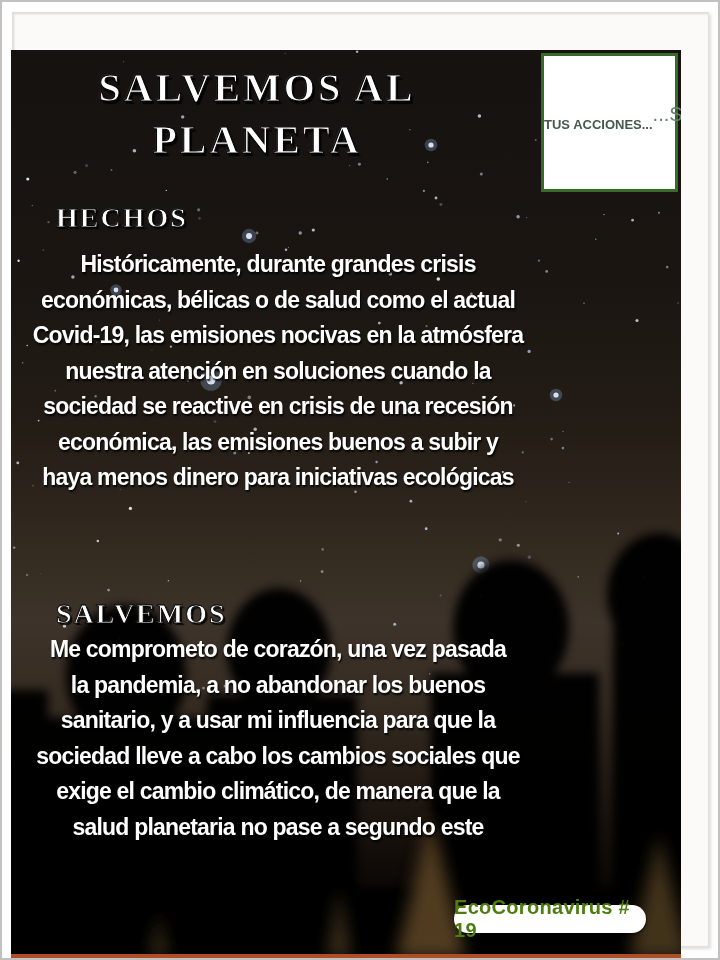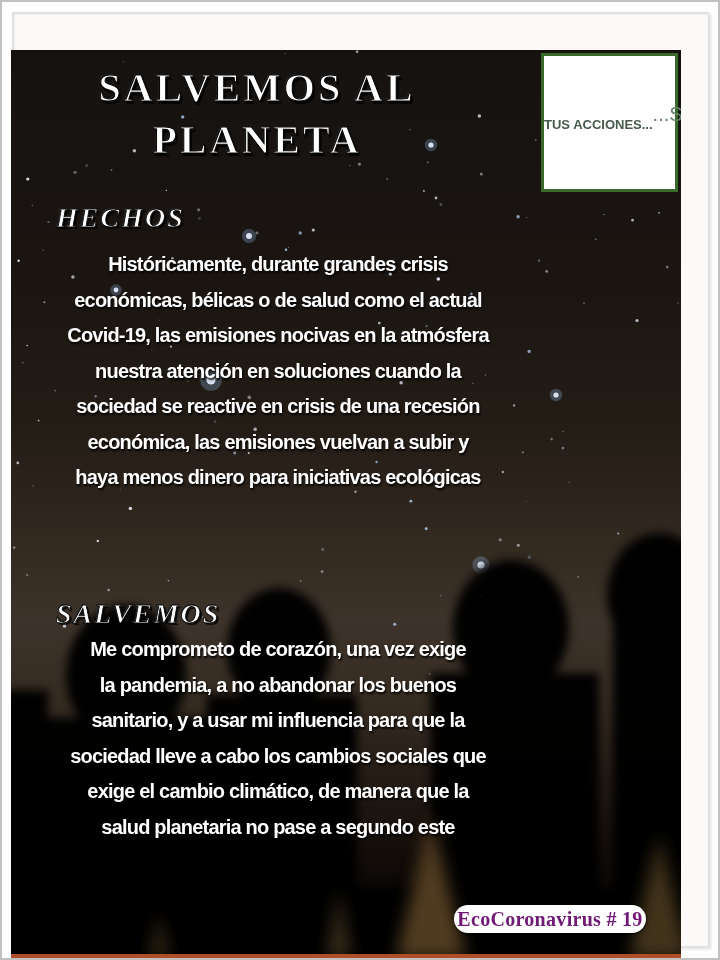--- a/index.html
+++ b/index.html
@@ -34,29 +34,28 @@
     font-size:40px;line-height:52px;letter-spacing:3px;
     -webkit-text-stroke:1px #000;
     text-shadow:2px 3px 1px rgba(0,0,0,.85), -1px -1px 0 #2a2a2a;
   }
   .section-heading{
     position:absolute;z-index:5;color:#ffffff;
     font-family:"Liberation Serif", serif;font-weight:bold;
     font-size:28px;letter-spacing:2px;
     -webkit-text-stroke:0.8px #000;
     text-shadow:2px 2px 1px rgba(0,0,0,.85), -1px -1px 0 #2a2a2a;
-    font-style:italic;
   }
   #hechos-heading{left:45px;top:152px;}
   #acciones-heading{left:45px;top:548px;}
 
   .body-paragraph{
     position:absolute;left:0;width:534px;z-index:5;
     color:#ffffff;font-weight:bold;
-    font-size:20px;line-height:35.5px;letter-spacing:-0.8px;
+    font-size:23px;line-height:35.5px;letter-spacing:-0.8px;
     text-align:center;
     text-shadow:1px 2px 2px rgba(0,0,0,.95);
   }
   #hechos-body{top:197px;}
   #acciones-body{top:582px;}
   .text-line{white-space:nowrap;}
 
   .logo-box{
     position:absolute;left:530px;top:3px;width:137px;height:139px;z-index:5;
     background:#ffffff;border:3px solid #3a6a2b;box-sizing:border-box;
@@ -65,22 +64,22 @@
   .logo-top-text{
     margin-top:3px;font-size:13px;font-weight:bold;letter-spacing:0px;white-space:nowrap;
   }
   .logo-bottom-text{
     font-size:20px;font-weight:normal;line-height:18px;text-align:right;white-space:nowrap;
   }
   .logo-art{margin-top:-2px;}
 
   .footer-badge{
     position:absolute;left:443px;top:855px;width:192px;height:28px;z-index:6;
-    background:#ffffff;color:#701a75;
-    font-family:Liberation Serif, serif;font-weight:bold;font-size:20px;
+    background:#ffffff;color:#4d7c0f;
+    font-family:Liberation Sans, sans-serif;font-weight:bold;font-size:20px;
     display:flex;align-items:center;justify-content:center;
     letter-spacing:0.3px;box-shadow:1px 1px 2px rgba(0,0,0,.6);border-radius:14px;
   }
 </style>
 </head>
 <body>
 
 <div class="outer-border"></div>
 <div class="frame-bevel"></div>
 
@@ -330,27 +329,27 @@
     </div>
   </div>
 
   <div class="section-heading" id="hechos-heading">HECHOS</div>
   <div class="body-paragraph" id="hechos-body">
       <div class="text-line">Históricamente, durante grandes crisis</div>
       <div class="text-line">económicas, bélicas o de salud como el actual</div>
       <div class="text-line">Covid-19, las emisiones nocivas en la atmósfera</div>
       <div class="text-line">nuestra atención en soluciones cuando la</div>
       <div class="text-line">sociedad se reactive en crisis de una recesión</div>
-      <div class="text-line">económica, las emisiones vuelvan a subir y</div>
+      <div class="text-line">económica, las emisiones buenos a subir y</div>
       <div class="text-line">haya menos dinero para iniciativas ecológicas</div>
     </div>
 
   <div class="section-heading" id="acciones-heading">SALVEMOS</div>
   <div class="body-paragraph" id="acciones-body">
-      <div class="text-line">Me comprometo de corazón, una vez exige</div>
+      <div class="text-line">Me comprometo de corazón, una vez pasada</div>
       <div class="text-line">la pandemia, a no abandonar los buenos</div>
       <div class="text-line">sanitario, y a usar mi influencia para que la</div>
       <div class="text-line">sociedad lleve a cabo los cambios sociales que</div>
       <div class="text-line">exige el cambio climático, de manera que la</div>
       <div class="text-line">salud planetaria no pase a segundo este</div>
     </div>
 
   <div class="footer-badge">EcoCoronavirus # 19</div>
 
   <div class="rust-line" style="background: rgb(173, 78, 40);"></div>

